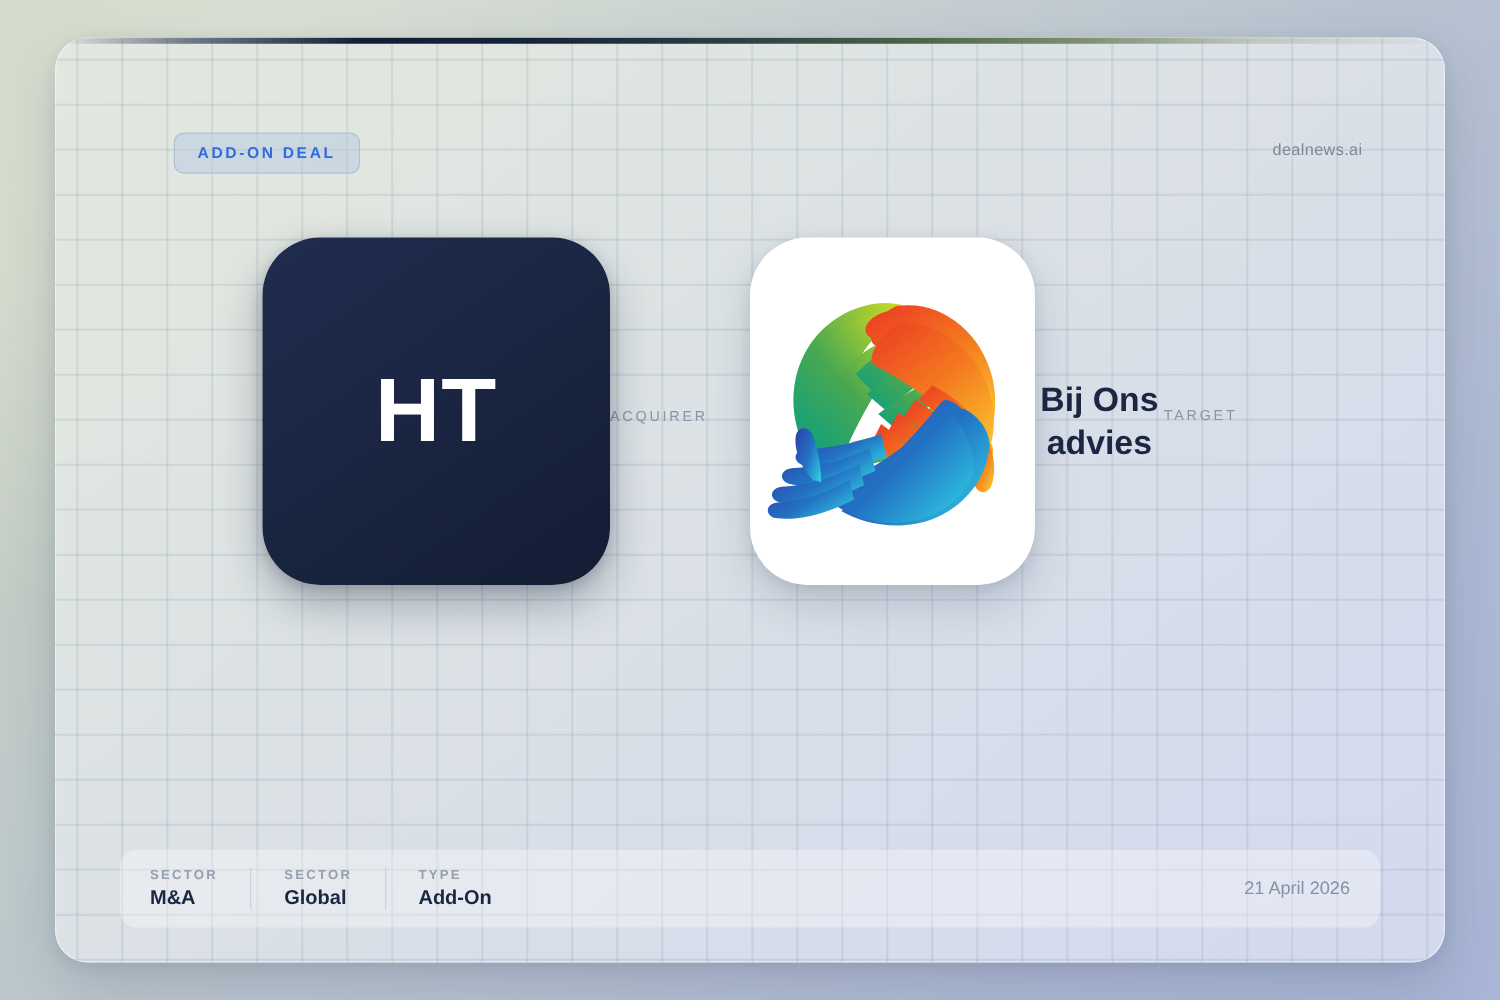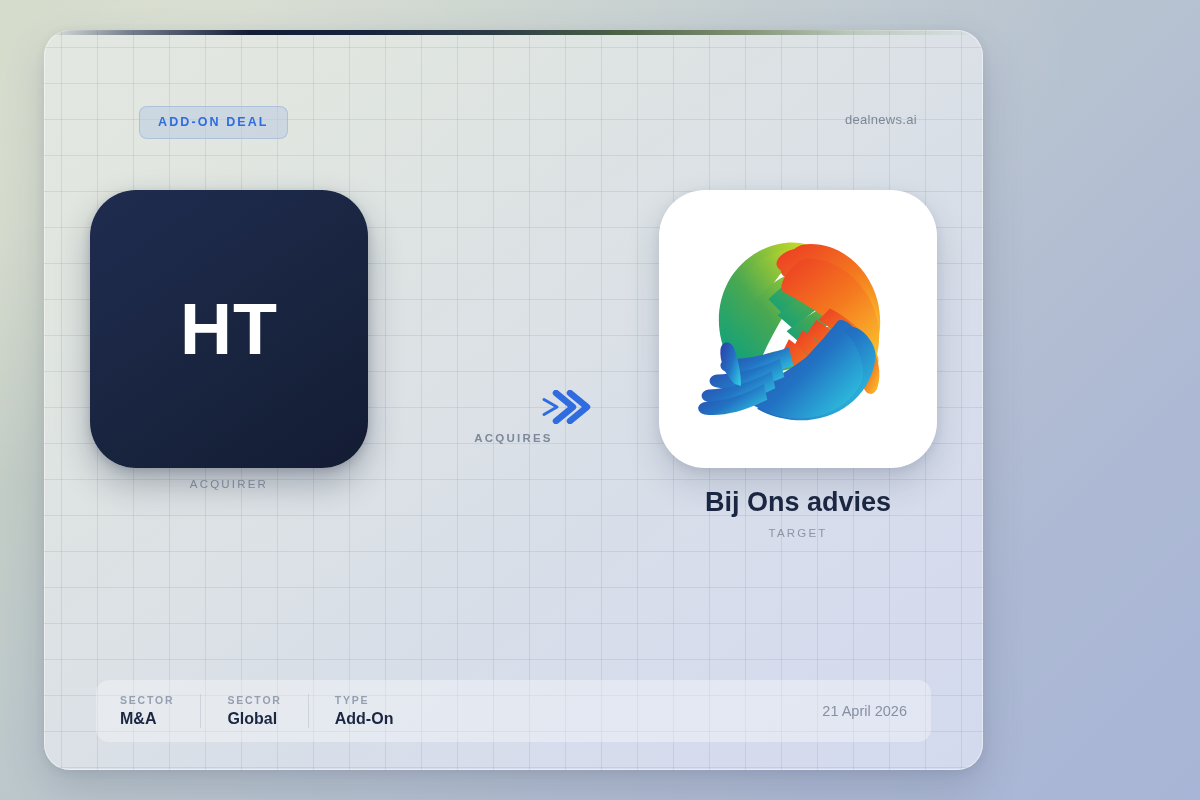--- a/index.html
+++ b/index.html
@@ -25,21 +25,21 @@
   .backdrop-sheen{
     position:absolute; inset:0;
     background:radial-gradient(120% 90% at 18% 8%, rgba(255,255,255,.30), rgba(255,255,255,0) 60%);
     pointer-events:none;
   }
 
   
   .card{
     position:absolute;
     left:44px; top:30px;
-    width:939px; height:740px;
+    width:1112px; height:740px;
     border-radius:26px;
     overflow:hidden;
     background:
       linear-gradient(142deg,
         #e2e7e0 0%,
         #e1e6e0 16%,
         #dee4e3 32%,
         #dbe1e6 48%,
         #d8dee9 64%,
         #d6dcec 80%,
@@ -98,21 +98,21 @@
   .watermark{
     position:absolute; right:66px; top:82px;
     color:#7c8799; font-size:13px; letter-spacing:.3px;
   }
 
   
   .deal{
     position:absolute; left:0; right:0; top:160px;
     display:flex; align-items:flex-start; justify-content:center;
   }
-  .party{ width:390px; display:flex; flex-direction:column; align-items:center; }
+  .party{ width:390px; display:flex; align-items:center; }
 
   .tile{
     width:278px; height:278px; border-radius:46px;
     display:flex; align-items:center; justify-content:center;
     position:relative;
   }
   .tile-acquirer{
     background:linear-gradient(145deg,#1d2a4c 0%, #182murk 0%, #182banana 0%, #18233f 45%, #141d35 100%);
     background:linear-gradient(145deg,#1f2c50 0%, #1a2642 45%, #131c33 100%);
     box-shadow:0 16px 34px rgba(25,35,60,.30), 0 3px 10px rgba(25,35,60,.18);
@@ -181,38 +181,20 @@
 
   <div class="deal">
 
     <div class="party acquirer-block">
       <div class="tile tile-acquirer">
         <span class="tile-initials">HT</span>
       </div>
       <div class="party-role">ACQUIRER</div>
     </div>
 
-    <div class="arrow-wrap">
-      <div class="arrow-graphic">
-        <svg width="180" height="34" viewBox="0 0 180 34" xmlns="http://www.w3.org/2000/svg">
-          <defs>
-            <linearGradient id="shaftGrad" x1="0" y1="0" x2="1" y2="0">
-              <stop offset="0" stop-color="#8e97a4"></stop>
-              <stop offset="0.45" stop-color="#5f77bd"></stop>
-              <stop offset="1" stop-color="#2f6ce0"></stop>
-            </linearGradient>
-          </defs>
-          <line x1="2" y1="17" x2="133" y2="17" stroke="url(#shaftGrad)" stroke-width="3.2" stroke-linecap="round"></line>
-          <path d="M120 9.5 L133 17 L120 24.5" fill="none" stroke="#2f6ce0" stroke-width="3" stroke-linecap="round" stroke-linejoin="round"></path>
-          <path d="M132 3 L149 17 L132 31" fill="none" stroke="#2f6ce0" stroke-width="6.5" stroke-linecap="round" stroke-linejoin="round"></path>
-          <path d="M146 3 L163 17 L146 31" fill="none" stroke="#2f6ce0" stroke-width="6.5" stroke-linecap="round" stroke-linejoin="round"></path>
-        </svg>
-      </div>
-      <div class="arrow-label">ACQUIRES</div>
-    </div>
 
     <div class="party target-block">
       <div class="tile tile-target">
         <svg viewBox="0 0 200 200" xmlns="http://www.w3.org/2000/svg">
           <defs>
             <linearGradient id="gGreen" x1="0.05" y1="0.95" x2="0.95" y2="0.05">
               <stop offset="0" stop-color="#12a17a"></stop>
               <stop offset="0.45" stop-color="#4aa851"></stop>
               <stop offset="1" stop-color="#c3d827"></stop>
             </linearGradient>

